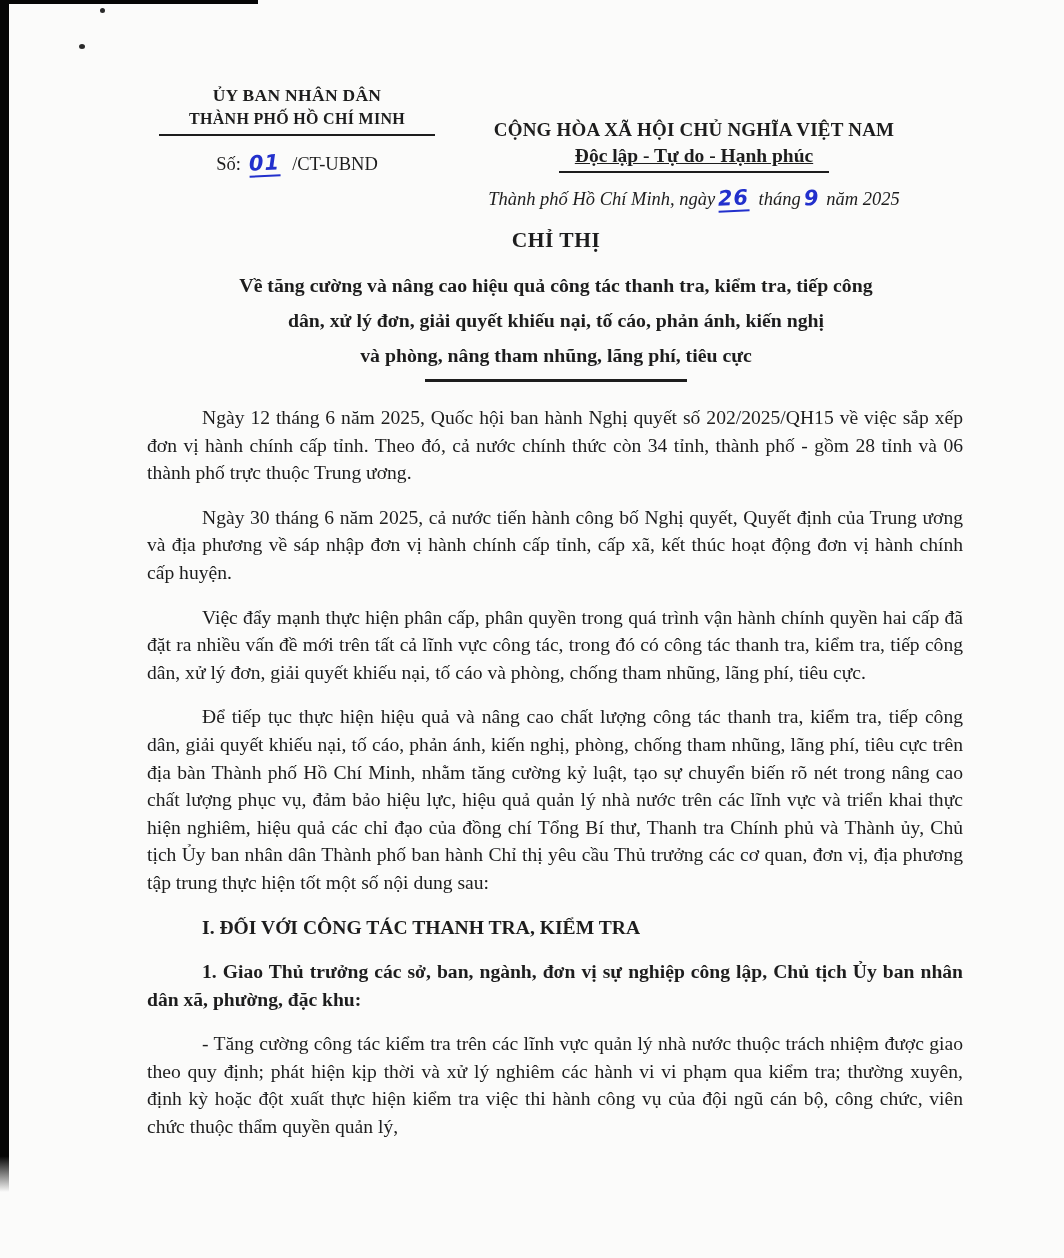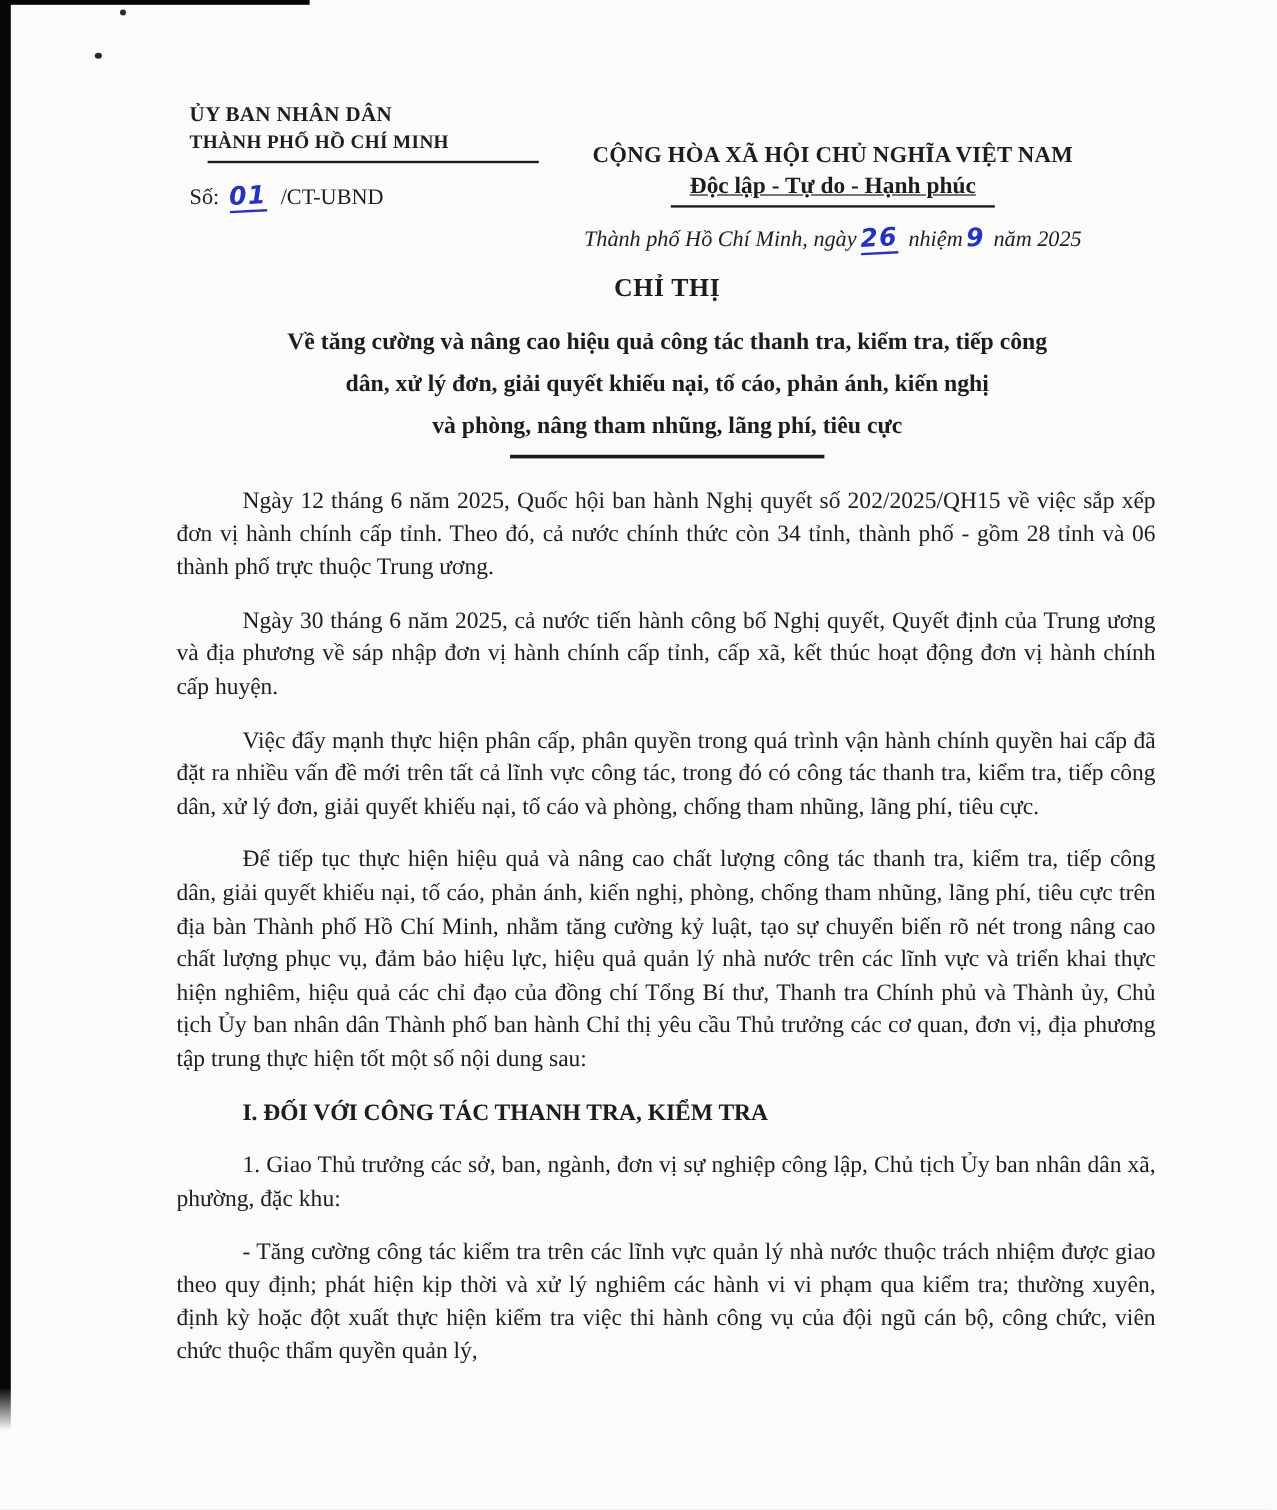--- a/index.html
+++ b/index.html
@@ -28,21 +28,22 @@
     position: absolute; left: 0; top: 0;
     width: 258px; height: 4px;
     background: #060606;
   }
   .speck { position: absolute; background: #2a2a2a; border-radius: 50%; }
   .speck-1 { left: 100px; top: 8px; width: 5px; height: 5px; }
   .speck-2 { left: 79px; top: 44px; width: 6px; height: 5px; }
 
   
   .issuer-block {
-    position: absolute; left: 158px; top: 84px; width: 306px;
+    position: absolute; left: 144px; top: 84px; width: 306px;
+    text-align: center;
   }
   .issuer-line1 { font-weight: bold; font-size: 17.5px; line-height: 23px; letter-spacing: .3px; }
   .issuer-line2 { font-weight: bold; font-size: 16px; line-height: 24px; letter-spacing: .3px; }
   .issuer-rule { width: 276px; height: 2px; background: var(--ink); margin: 3px auto 0; }
   .doc-number { margin-top: 17px; font-size: 18.5px; white-space: nowrap; }
 
   .national-block {
     position: absolute; left: 442px; top: 81px; width: 504px;
     text-align: center;
     margin-top: 37px;
@@ -79,21 +80,21 @@
   .title-rule { width: 262px; height: 2.5px; background: var(--ink); margin: 6px auto 0; }
 
   
   .doc-body {
     position: absolute; left: 147px; top: 392px; width: 816px;
     font-size: 19.6px; line-height: 27.6px;
     text-align: justify;
   }
   .doc-body p { margin: 12px 0 17px; text-indent: 55px; }
   .section-heading { font-weight: bold; text-align: left; }
-  .item-heading { font-weight: normal; }
+  .item-heading { font-weight: bold; }
 </style>
 </head>
 <body>
 
 <div class="page">
 
   <div class="scan-left"></div>
   <div class="scan-top"></div>
   <div class="speck speck-1"></div>
   <div class="speck speck-2"></div>
@@ -105,21 +106,21 @@
     <div class="doc-number">
       <span>Số:</span><span class="hw hw-underlined hw-number">01</span><span>/CT-UBND</span>
     </div>
   </div>
 
   <div class="national-block">
     <div class="national-line1">CỘNG HÒA XÃ HỘI CHỦ NGHĨA VIỆT NAM</div>
     <div class="national-line2">Độc lập - Tự do - Hạnh phúc</div>
     <div class="national-rule"></div>
     <div class="dateline">
-      <span>Thành phố Hồ Chí Minh, ngày</span><span class="hw hw-underlined hw-day">26</span><span>nhiệm</span><span class="hw hw-month">9</span><span>năm 2025</span>
+      <span>Thành phố Hồ Chí Minh, ngày</span><span class="hw hw-underlined hw-day">26</span><span>tháng</span><span class="hw hw-month">9</span><span>năm 2025</span>
     </div>
   </div>
 
   <div class="title-block">
     <div class="doc-kind">CHỈ THỊ</div>
     <div class="doc-subject">
       <div>Về tăng cường và nâng cao hiệu quả công tác thanh tra, kiểm tra, tiếp công</div>
       <div>dân, xử lý đơn, giải quyết khiếu nại, tố cáo, phản ánh, kiến nghị</div>
       <div>và phòng, nâng tham nhũng, lãng phí, tiêu cực</div>
     </div>

